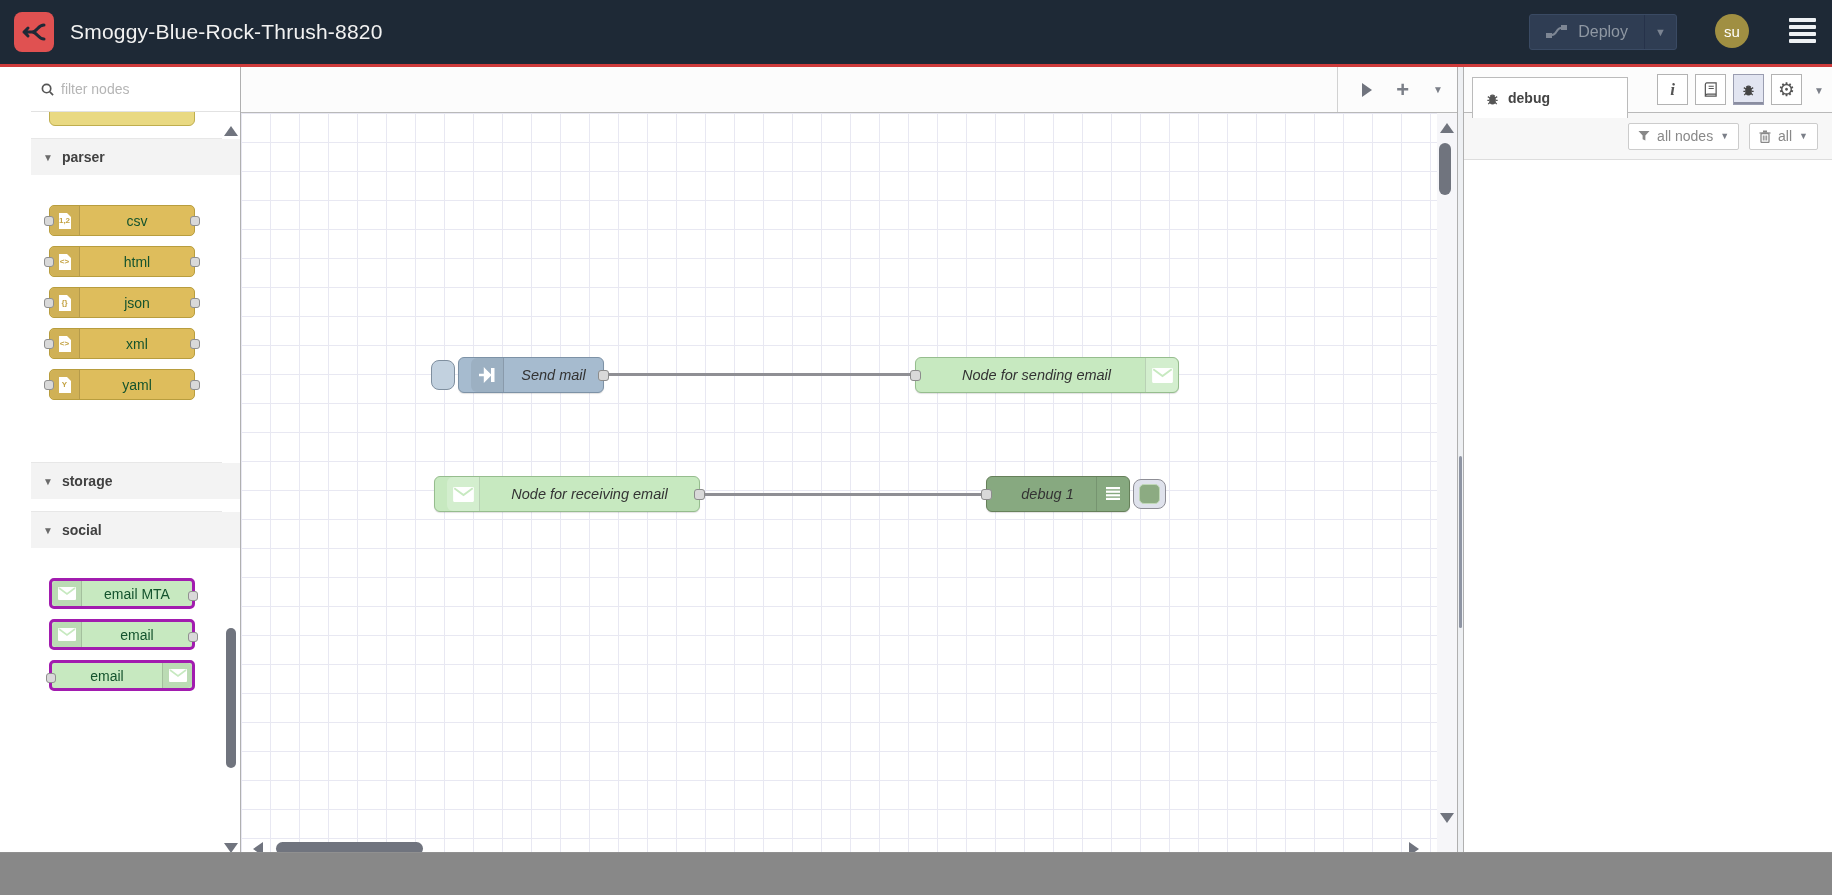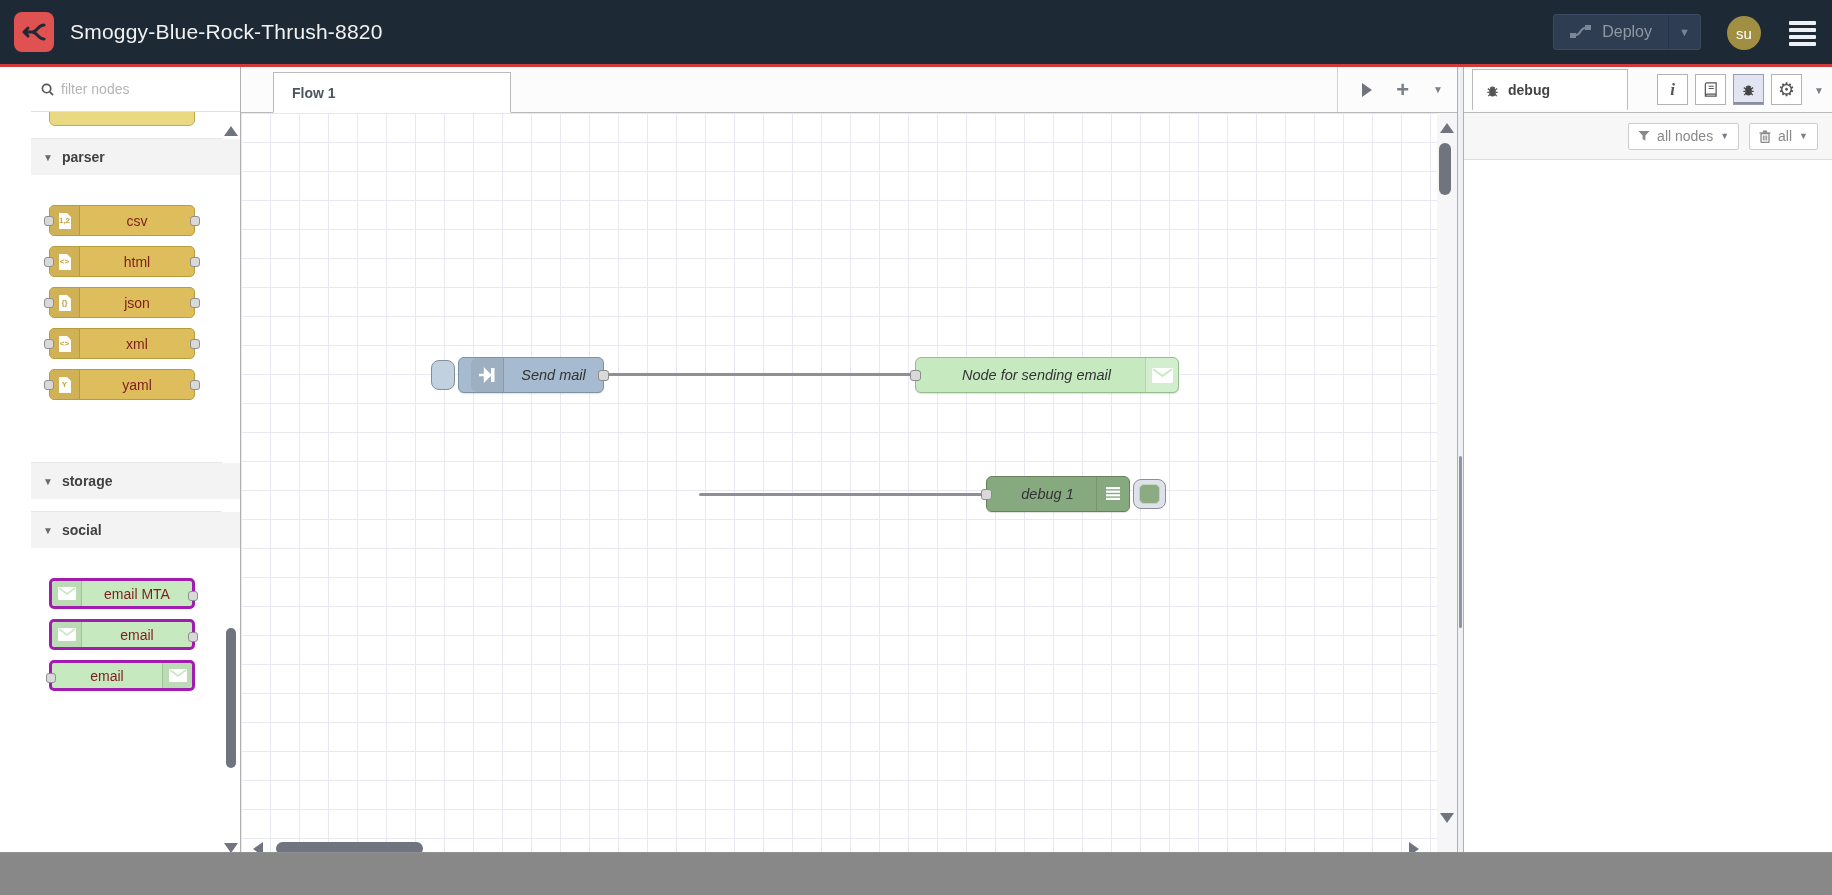--- a/index.html
+++ b/index.html
@@ -6,21 +6,21 @@
   html,body { background:#888; }
   .app { width:1832px; height:853px; position:relative; overflow:hidden;
          font-family:"Liberation Sans", sans-serif; background:#fff; color:#333;
          border-bottom:1px solid #909090; }
 
   
   .header { height:64px; background:#1e2936; display:flex; align-items:center; padding:0 14px; }
   .header-accent { height:3px; background:#cf3b3b; }
   .logo { width:40px; height:40px; background:#e05151; border-radius:8px; display:flex; align-items:center; justify-content:center; }
   .app-title { color:#f2f2f2; font-size:21px; margin-left:16px; letter-spacing:.2px; }
-  .header-right { margin-left:auto; display:flex; align-items:flex-end; gap:26px; }
+  .header-right { margin-left:auto; display:flex; align-items:flex-start; gap:38px; }
   .deploy-btn { height:36px; background:#2f3d53; border:1px solid #3a4a63; border-radius:3px;
                 display:flex; align-items:center; color:#8f98a3; }
   .deploy-main { display:flex; align-items:center; gap:10px; padding:0 16px; font-size:16px; }
   .deploy-caret { width:32px; align-self:stretch; display:flex; align-items:center; justify-content:center;
                   border-left:1px solid #26324a; color:#7b8492; font-size:11px; }
   .avatar { width:34px; height:34px; border-radius:50%; background:#a08f42; color:#fff;
             display:flex; align-items:center; justify-content:center; font-size:15px; }
   .hamburger { display:flex; flex-direction:column; gap:3px; padding:4px 2px; cursor:pointer; }
   .hamburger span { display:block; width:27px; height:4px; background:#eef1f4; border-radius:1px; }
 
@@ -39,21 +39,21 @@
   .pal-divider { border-top:1px solid #e7e7e7; margin-top:12px; }
   .cat-header { height:36px; background:#f3f3f3; display:flex; align-items:center; gap:9px; padding-left:12px;
                 font-weight:bold; font-size:14px; color:#414141; margin-right:-18px; }
   .cat-chevron { color:#6b6b6b; font-size:10px; }
   .node-list { padding:30px 0 40px 0; }
   .pnode { position:relative; margin:0 0 10px 18px; width:146px; height:31px; border-radius:5px;
            display:flex; align-items:stretch; cursor:grab; }
   .pnode .icon-sec { width:30px; display:flex; align-items:center; justify-content:center;
                      background:rgba(0,0,0,0.06); border-right:1px solid rgba(0,0,0,0.13); border-radius:5px 0 0 5px; }
   .pnode.icon-right .icon-sec { order:2; border-right:none; border-left:1px solid rgba(0,0,0,0.13); border-radius:0 5px 5px 0; }
-  .pnode .plabel { flex:1; display:flex; align-items:center; justify-content:center; font-size:14px; color:#7f1d1d; }
+  .pnode .plabel { flex:1; display:flex; align-items:center; justify-content:center; font-size:14px; color:#14532d; }
   .port { position:absolute; width:10px; height:10px; background:#d9d9d9; border:1px solid #8f8f8f; border-radius:3px; top:10px; }
   .port.left { left:-6px; } .port.right { right:-6px; }
   .n-parser  { background:#debd5c; border:1px solid #b89d3e; }
   .n-storage { background:#deb887; border:1px solid #ba9360; }
   .n-social  { background:#c7e9c0; border:3px solid #a21caf; }
   .glyph-file { position:relative; width:14px; height:18px; }
   .glyph-file .gtxt { position:absolute; left:0; top:4px; width:14px; text-align:center; font-size:8px; font-weight:bold; }
   .gp { color:#c3a243; } 
   .pal-scrollbar { position:absolute; right:2px; top:0; bottom:0; width:14px; }
   .tri { width:0; height:0; position:absolute; }
@@ -114,21 +114,21 @@
                        align-items:center; justify-content:center; color:#555; font-weight:bold; }
   .zoom-group .zcell + .zcell { border-left:none; }
 
   
   .gutter { width:7px; background:#eef0f3; border-left:1px solid #b0b0b0; border-right:1px solid #b0b0b0; position:relative; }
   .gutter-handle { position:absolute; left:1px; top:389px; width:3px; height:172px; background:#8e94a3; border-radius:2px; }
 
   
   .sidebar { width:368px; display:flex; flex-direction:column; background:#fff; }
   .sb-tabbar { height:46px; background:#fcfcfc; border-bottom:1px solid #b9b9b9; position:relative; }
-  .sb-tab { position:absolute; left:8px; top:2px; width:156px; height:41px; background:#fff; border:1px solid #bbb;
+  .sb-tab { position:absolute; left:8px; top:10px; width:156px; height:41px; background:#fff; border:1px solid #bbb;
             border-bottom:none; display:flex; align-items:center; gap:8px; padding-left:12px;
             font-weight:bold; font-size:14px; color:#444; z-index:2; }
   .sb-iconrow { position:absolute; right:30px; top:7px; display:flex; gap:7px; }
   .sb-iconbtn { width:31px; height:31px; background:#fff; border:1px solid #b3b3b3; display:flex;
                 align-items:center; justify-content:center; color:#555; font-size:15px; }
   .sb-iconbtn.active { background:#e2e5f1; border-color:#9a9db0; box-shadow:inset 0 -2px 0 #8a8da0; }
   .sb-caret { position:absolute; right:8px; top:18px; color:#7b7f88; font-size:10px; }
   .sb-toolbar { height:47px; background:#f7f7f7; border-bottom:1px solid #ddd; display:flex; align-items:center;
                 justify-content:flex-end; gap:10px; padding-right:14px; }
   .sb-btn { height:27px; background:#fff; border:1px solid #ccc; border-radius:2px; color:#888; font-size:14px;
@@ -316,23 +316,20 @@
         <span class="mini-btn">
           <svg width="11" height="11" viewBox="0 0 12 12">
               <path d="M2 2 l4 4 4-4 M2 6 l4 4 4-4" stroke="#4d6fa3" stroke-width="1.6" fill="none"></path>
             </svg>
         </span>
       </div>
     </div>
 
     <div class="canvas-col">
       <div class="tabbar">
-        <div class="flow-tab">
-          <span>Flow 1</span>
-        </div>
         <div class="tab-controls">
           <span class="tri rightt" style="position:static;"></span>
           <span class="plus-icon">+</span>
           <span class="caret-sm">▼</span>
         </div>
       </div>
 
       <div class="canvas">
 
         <div class="wire" style="left:362px; top:260px; width:313px;"></div>
@@ -358,20 +355,32 @@
             <span class="flabel">Node for sending email</span>
             <span class="ficon right">
               <svg width="21" height="15" viewBox="0 0 18 13">
                   <rect x="0" y="0" width="18" height="13" rx="1" fill="#fff"></rect>
                   <path d="M1 1 l8 6 8-6" stroke="#c7e9c0" stroke-width="1.6" fill="none"></path>
                 </svg>
             </span>
           </div>
         </div>
 
+        <div class="fnode" style="left:193px; top:363px;">
+          <div class="fbody fb-email" style="width:266px;">
+            <span class="ficon left">
+              <svg width="21" height="15" viewBox="0 0 18 13">
+                  <rect x="0" y="0" width="18" height="13" rx="1" fill="#fff"></rect>
+                  <path d="M1 1 l8 6 8-6" stroke="#c7e9c0" stroke-width="1.6" fill="none"></path>
+                </svg>
+            </span>
+            <span class="flabel">Node for receiving email</span>
+            <span class="fport out"></span>
+          </div>
+        </div>
 
         <div class="fnode" style="left:745px; top:363px;">
           <div class="fbody fb-debug" style="width:144px;">
             <span class="fport in"></span>
             <span class="flabel">debug 1</span>
             <span class="ficon right" style="background:none;">
               <svg width="16" height="16" viewBox="0 0 16 16">
                   <g fill="#fff">
                     <rect x="1" y="1" width="14" height="2.2"></rect>
                     <rect x="1" y="4.6" width="14" height="2.2"></rect>

